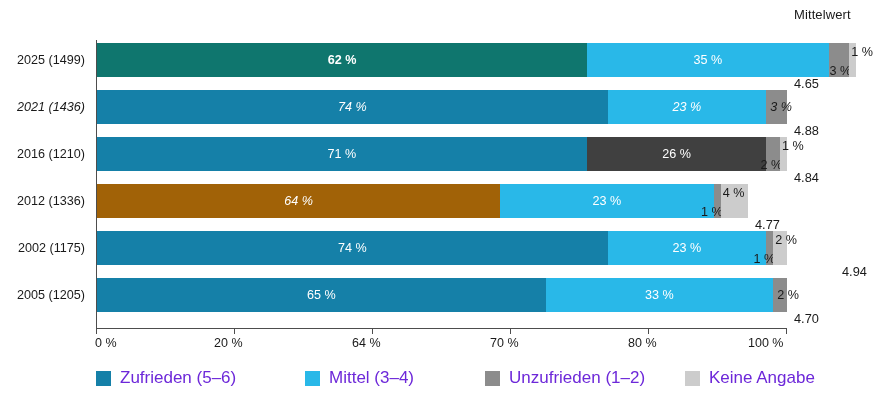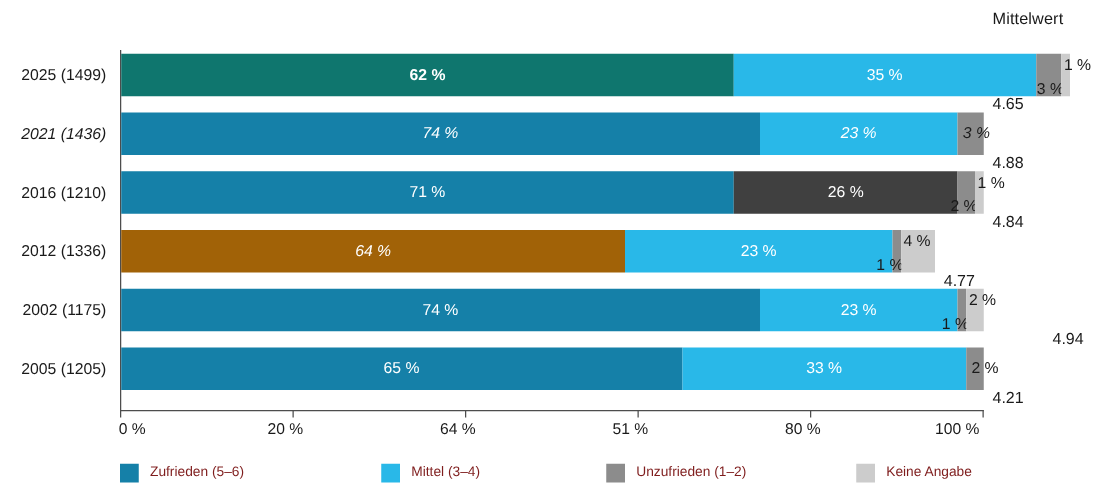--- a/index.html
+++ b/index.html
@@ -157,43 +157,43 @@
   }
 
   .legend-swatch {
     width: 15px;
     height: 15px;
     flex: 0 0 auto;
   }
 
   .legend-text {
     margin-left: 9px;
-    font-size: 11px;
-    color: #7f1d1d;
+    font-size: 17px;
+    color: #6d28d9;
   }
 </style>
 </head>
 <body>
 
 <div id="chart-root">
 
   <div class="mittelwert-header">Mittelwert</div>
 
   <div class="plot">
     <div class="axis-vline"></div>
     <div class="axis-hline"></div>
     <div id="ticks">
         <div class="tick" style="left: 0px;"></div>
         <div class="tick-label" style="left: -1px;">0 %</div>
         <div class="tick" style="left: 138px;"></div>
         <div class="tick-label" style="left: 118px;">20 %</div>
         <div class="tick" style="left: 276px;"></div>
         <div class="tick-label" style="left: 256px;">64 %</div>
         <div class="tick" style="left: 414px;"></div>
-        <div class="tick-label" style="left: 394px;">51 %</div>
+        <div class="tick-label" style="left: 394px;">70 %</div>
         <div class="tick" style="left: 552px;"></div>
         <div class="tick-label" style="left: 532px;">80 %</div>
         <div class="tick" style="left: 690px;"></div>
         <div class="tick-label" style="left: 652px;">100 %</div>
       </div>
     <div id="rows">
         <div class="row" style="top: 3px;">
           <div class="row-label">2025 (1499)</div>
           <div class="bar">
             <div class="seg" style="width: 490px; background: #0f766e; font-weight: bold;">
@@ -287,21 +287,21 @@
               <span class="seg-label inside-center">65 %</span>
             </div>
             <div class="seg" style="width: 227.7px; background: rgb(41, 184, 232);">
               <span class="seg-label inside-center">33 %</span>
             </div>
             <div class="seg" style="width: 13.8px; background: rgb(140, 140, 140);">
               <span class="seg-label dark" style="left: 4px; top: 50%; transform: translateY(-50%);">2 %</span>
             </div>
           </div>
         </div>
-        <div class="mean" style="top: 278px; left: 698px; transform: translateY(-50%);">4.21</div>
+        <div class="mean" style="top: 278px; left: 698px; transform: translateY(-50%);">4.70</div>
       </div>
   </div>
 
   <div class="legend" id="legend">
       <div class="legend-item" style="left: 0px;">
         <span class="legend-swatch" style="background: rgb(21, 128, 168);"></span>
         <span class="legend-text">Zufrieden (5–6)</span>
       </div>
       <div class="legend-item" style="left: 209px;">
         <span class="legend-swatch" style="background: rgb(41, 184, 232);"></span>

